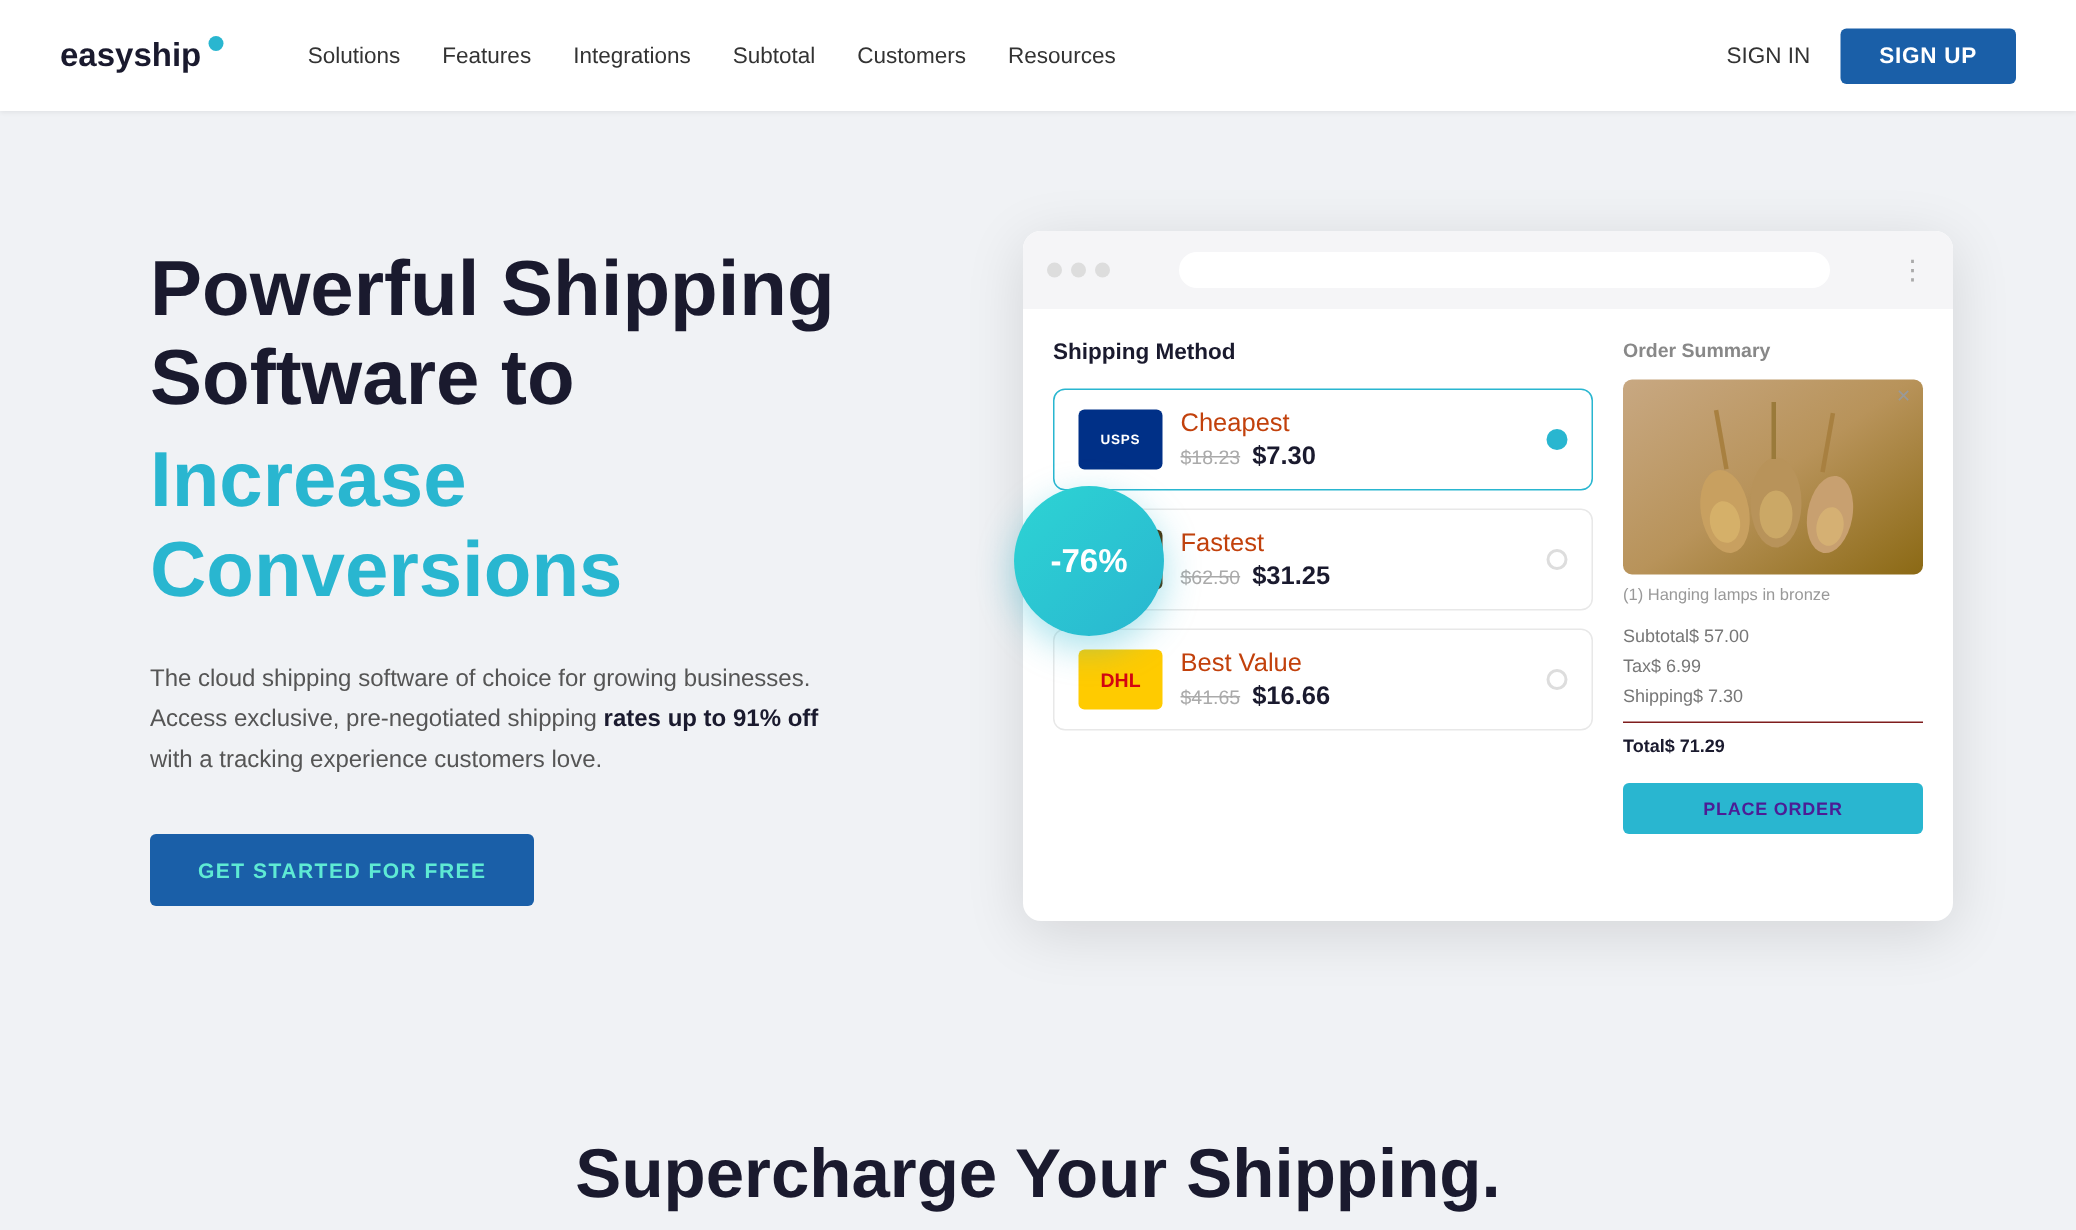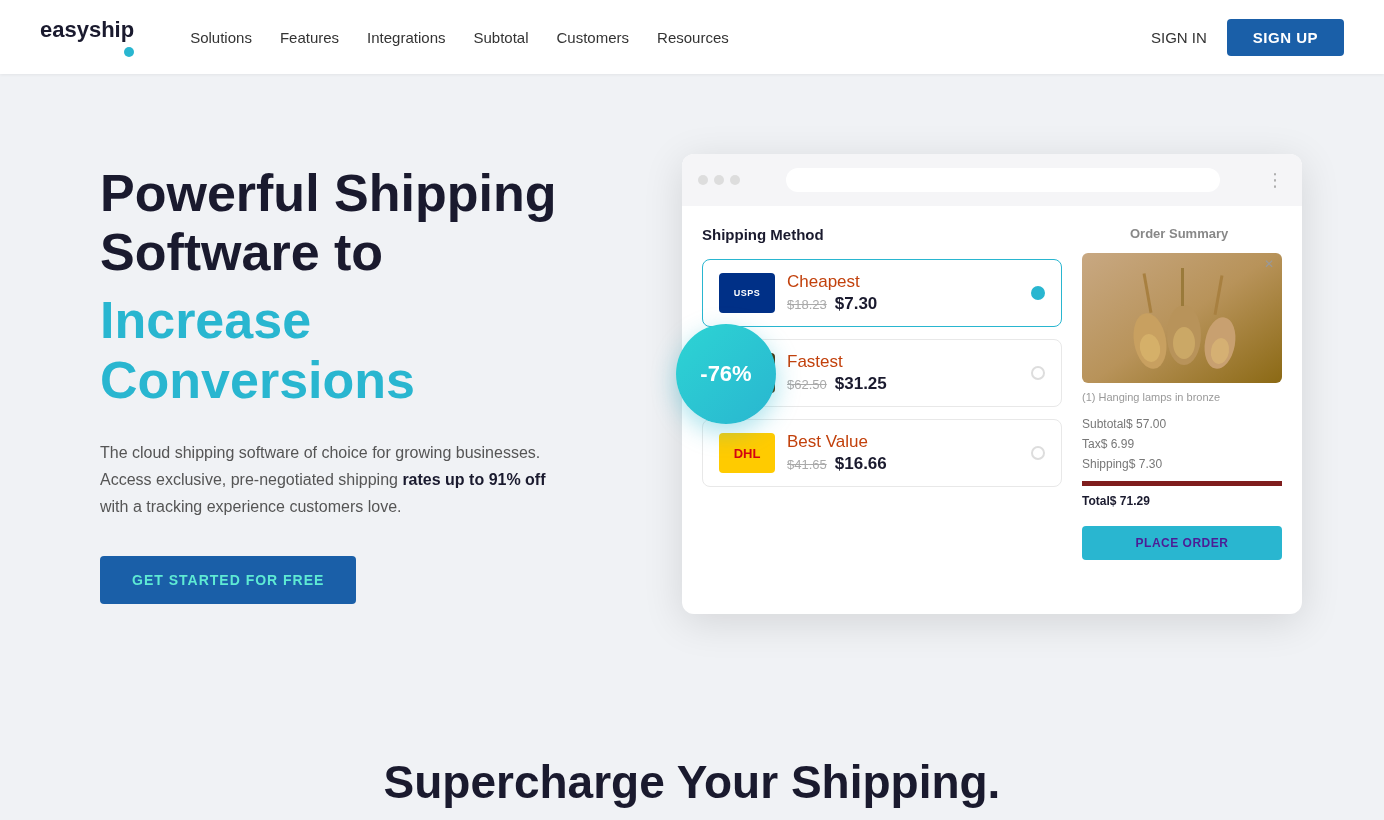--- a/index.html
+++ b/index.html
@@ -11,21 +11,21 @@
       height: 74px;
       display: flex;
       align-items: center;
       padding: 0 40px;
       gap: 32px;
       box-shadow: 0 1px 3px rgba(0,0,0,0.06);
       position: relative;
       z-index: 10;
     }
     .logo {
-      display: flex; align-items: flex-end; gap: 4px; margin-right: 24px; flex-direction: column;
+      display: flex; align-items: flex-start; gap: 4px; margin-right: 24px;
     }
     .logo-text {
       font-size: 22px; font-weight: 700; color: #1a1a2e;
     }
     .logo-dot {
       width: 10px; height: 10px; background: #29b6d0; border-radius: 50%; display: inline-block; margin-left: 1px;
     }
     .nav-links { display: flex; align-items: center; gap: 28px; flex: 1; }
     .nav-link {
       font-size: 15px; color: #333; text-decoration: none; font-weight: 500; cursor: pointer;
@@ -196,39 +196,39 @@
     }
     .radio-empty {
       width: 14px; height: 14px; border-radius: 50%;
       border: 2px solid #ddd;
       margin-left: auto;
       flex-shrink: 0;
     }
 
     
     .order-panel { width: 200px; flex-shrink: 0; }
-    .order-title { font-size: 13px; font-weight: 600; color: #888; margin-bottom: 12px; margin-left: 48px; }
+    .order-title { font-size: 13px; font-weight: 600; color: #888; margin-bottom: 12px; }
     .order-image {
       width: 100%;
       height: 130px;
       background: linear-gradient(145deg, #c8a882, #b8935a, #8b6914);
       border-radius: 6px;
       margin-bottom: 8px;
       position: relative;
       overflow: hidden;
       display: flex;
       align-items: center;
       justify-content: center;
     }
     .close-x {
       position: absolute; top: 4px; right: 8px; color: #999; font-size: 12px; cursor: pointer;
     }
     .order-item-label { font-size: 11px; color: #999; margin-bottom: 14px; }
     .order-line { display: flex; justify-content: flex-start; font-size: 12px; color: #777; margin-bottom: 6px; }
-    .order-line.total { font-weight: 700; color: #1a1a2e; border-top: 5px solid #7f1d1d; padding-top: 8px; margin-top: 10px; }
+    .order-line.total { font-weight: 700; color: #1a1a2e; border-top: 1px solid #7f1d1d; padding-top: 8px; margin-top: 10px; }
     .place-order-btn {
       background: #29b6d0;
       color: #4c1d95;
       font-size: 12px;
       font-weight: 700;
       width: 100%;
       padding: 10px;
       border: none;
       border-radius: 4px;
       cursor: pointer;

